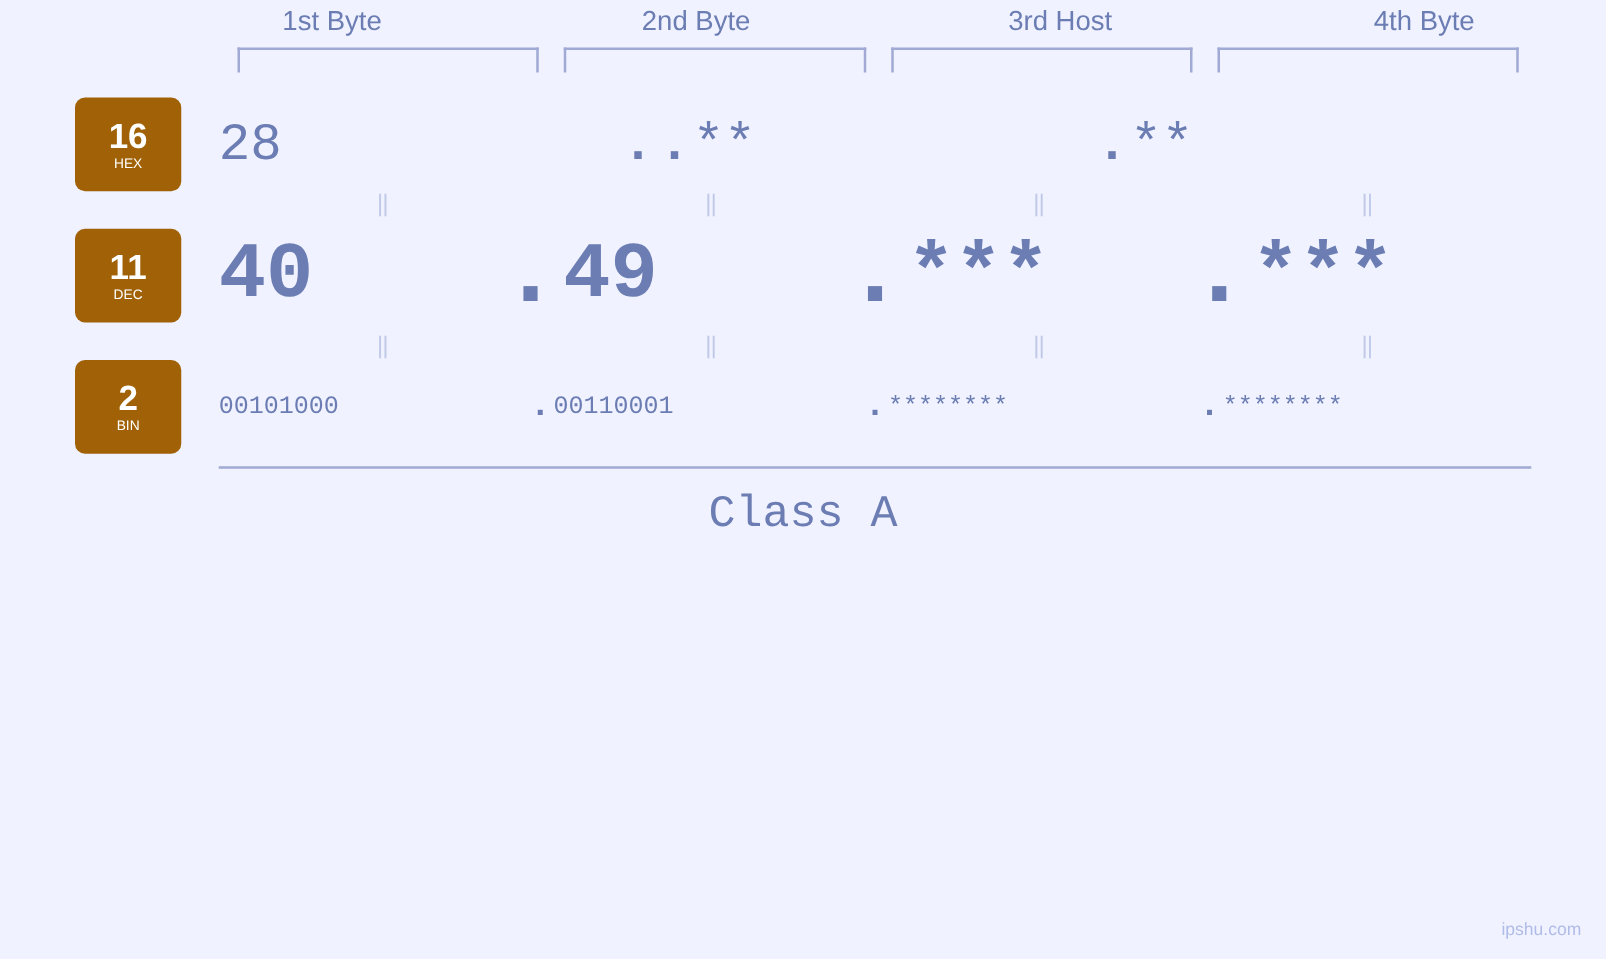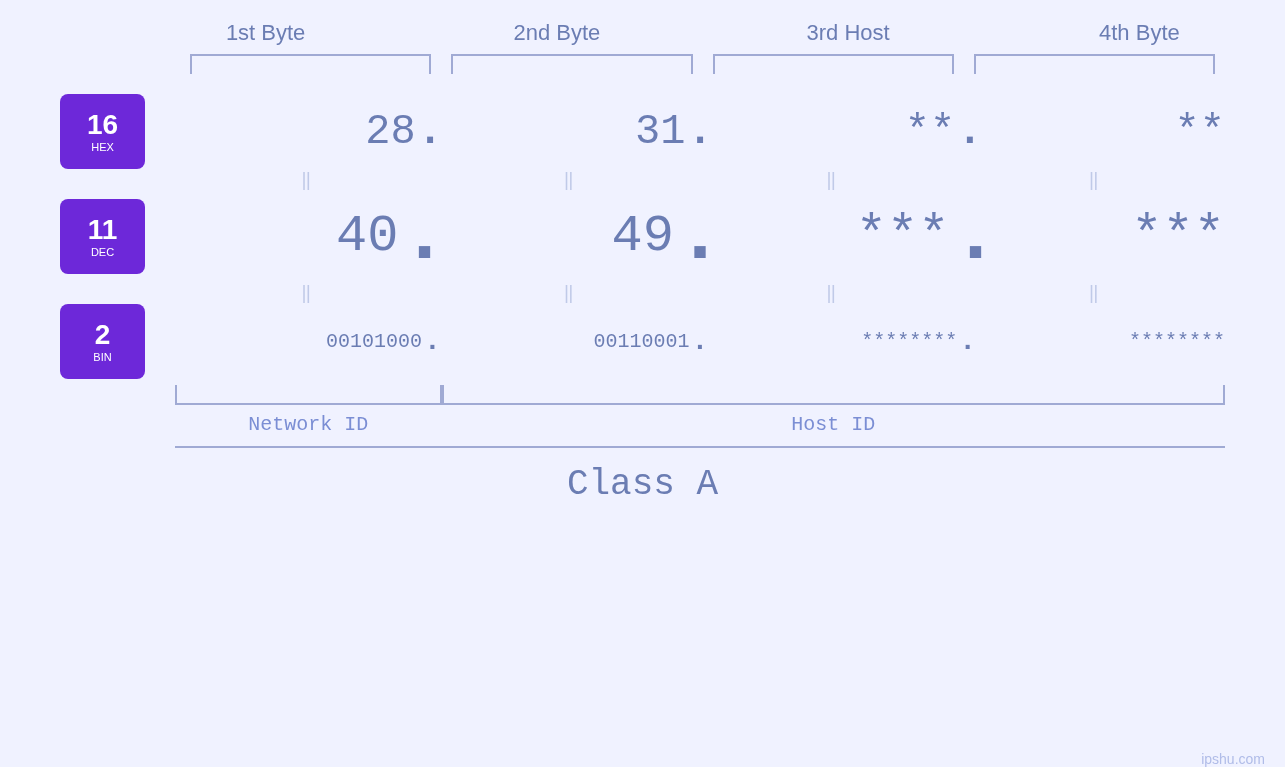--- a/index.html
+++ b/index.html
@@ -12,21 +12,21 @@
       overflow: hidden;
       position: relative;
     }
 
     .main-container {
       width: 100%;
       height: 100%;
       display: flex;
       flex-direction: column;
       align-items: center;
-      padding: 20px 60px 20px 60px;
+      padding: 4px 60px 20px 60px;
     }
 
     
     .byte-headers {
       display: flex;
       width: 100%;
       margin-left: 120px;
       margin-bottom: 0px;
     }
 
@@ -60,21 +60,21 @@
     .value-row {
       display: flex;
       align-items: center;
       width: 100%;
       margin-bottom: 0;
     }
 
     .badge {
       width: 85px;
       height: 75px;
-      background-color: #6d28d9;
+      background-color: #a16207;
       border-radius: 8px;
       display: flex;
       flex-direction: column;
       align-items: center;
       justify-content: center;
       flex-shrink: 0;
       margin-right: 30px;
     }
 
     .badge-number {
@@ -92,38 +92,38 @@
     }
 
     .bytes-row {
       display: flex;
       flex: 1;
       align-items: center;
     }
 
     .byte-cell {
       flex: 1;
-      text-align: right;
+      text-align: left;
       position: relative;
     }
 
     .byte-value {
       color: #6b7db3;
       font-family: 'Courier New', Courier, monospace;
     }
 
     
     .hex-value {
       font-size: 42px;
     }
 
     
     .dec-value {
-      font-size: 52px;
-      font-weight: normal;
+      font-size: 63px;
+      font-weight: bold;
     }
 
     
     .bin-value {
       font-size: 20px;
       margin-top: 40px;
     }
 
     .dot-separator {
       color: #6b7db3;
@@ -187,21 +187,21 @@
     .class-label {
       color: #6b7db3;
       font-size: 36px;
       font-family: 'Courier New', Courier, monospace;
       font-weight: normal;
     }
 
     
     .watermark {
       position: absolute;
-      bottom: 0;
+      bottom: 16px;
       right: 20px;
       color: #b0bce8;
       font-size: 14px;
       font-family: Arial, sans-serif;
     }
 
     .vert-seps-container {
       display: flex;
       width: calc(100% - 115px);
       margin-left: 115px;
@@ -236,23 +236,20 @@
   <div class="value-row">
     <div class="badge">
       <span class="badge-number">16</span>
       <span class="badge-label">HEX</span>
     </div>
     <div class="bytes-row">
       <div class="byte-cell">
         <span class="byte-value hex-value">28</span>
       </div>
       <span class="dot-separator">.</span>
-      <div class="byte-cell">
-        <span class="byte-value hex-value">31</span>
-      </div>
       <span class="dot-separator">.</span>
       <div class="byte-cell">
         <span class="byte-value hex-value">**</span>
       </div>
       <span class="dot-separator">.</span>
       <div class="byte-cell">
         <span class="byte-value hex-value">**</span>
       </div>
     </div>
   </div>
@@ -312,32 +309,20 @@
       <div class="byte-cell">
         <span class="byte-value bin-value">********</span>
       </div>
       <span class="dot-separator dot-separator-small">.</span>
       <div class="byte-cell">
         <span class="byte-value bin-value">********</span>
       </div>
     </div>
   </div>
 
-  <div class="bottom-labels">
-
-    <div class="network-id-section">
-      <div class="bottom-bracket"></div>
-      <span class="section-label">Network ID</span>
-    </div>
-
-    <div class="host-id-section">
-      <div class="bottom-bracket"></div>
-      <span class="section-label">Host ID</span>
-    </div>
-  </div>
 
   <div style="width: calc(100% - 115px); margin-left: 115px; margin-top: 10px; height: 2px; background: #a0aad4;"></div>
 
   <div class="class-row">
     <span class="class-label">Class A</span>
   </div>
 
 </div>
 
 <div class="watermark">ipshu.com</div>

